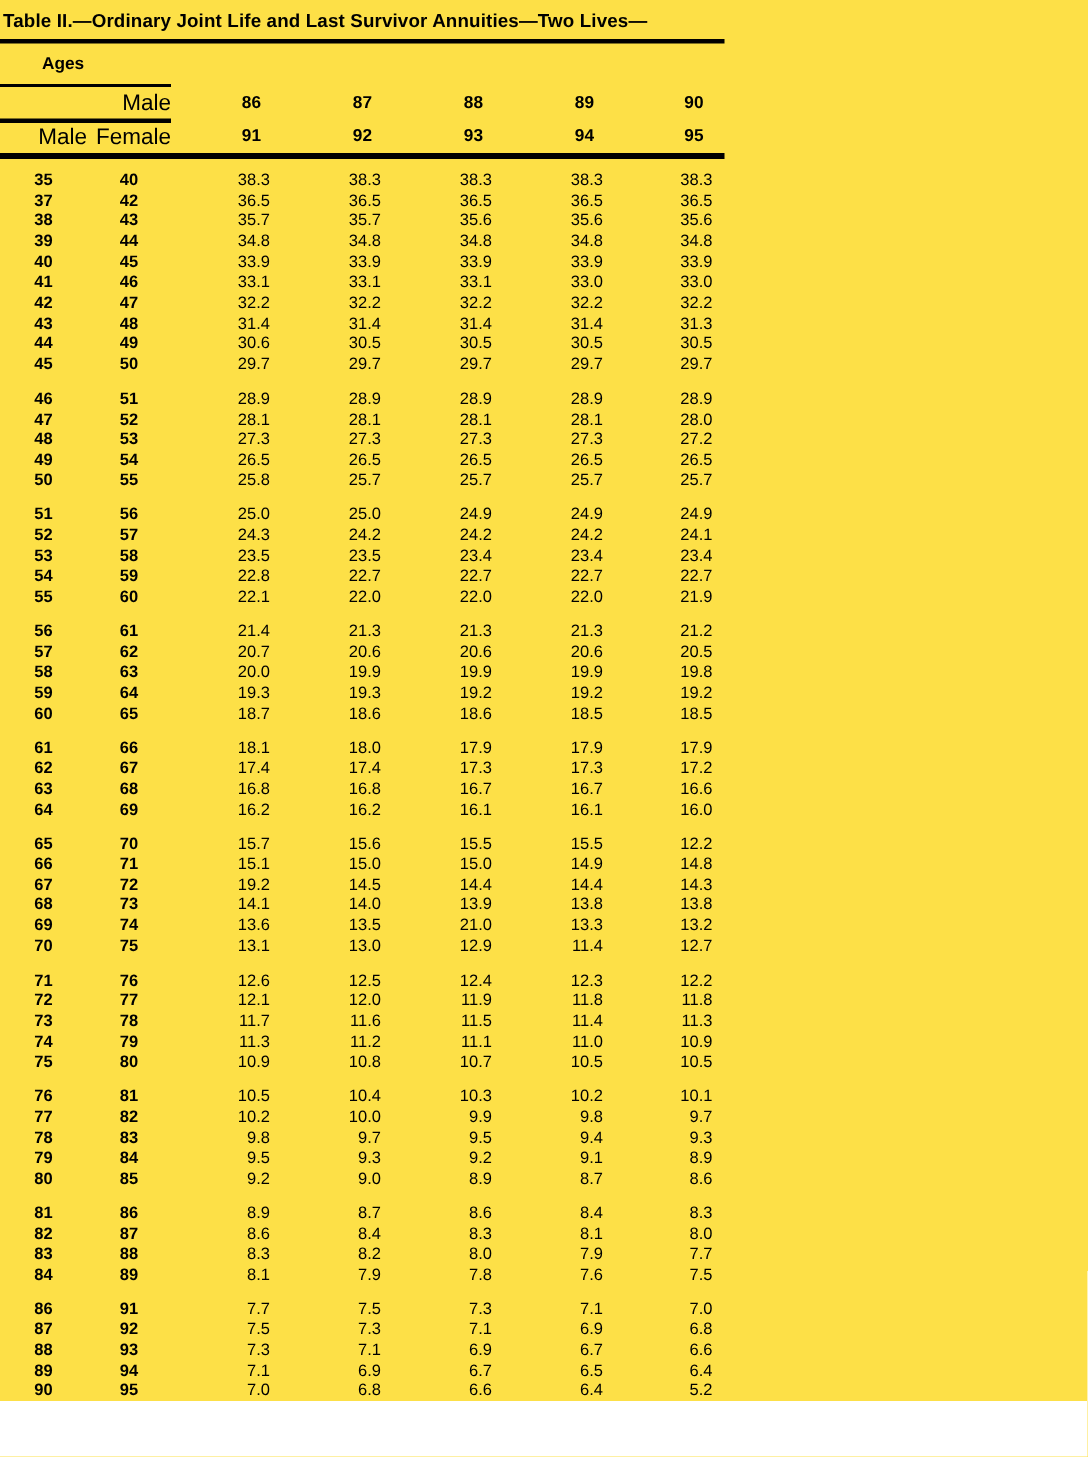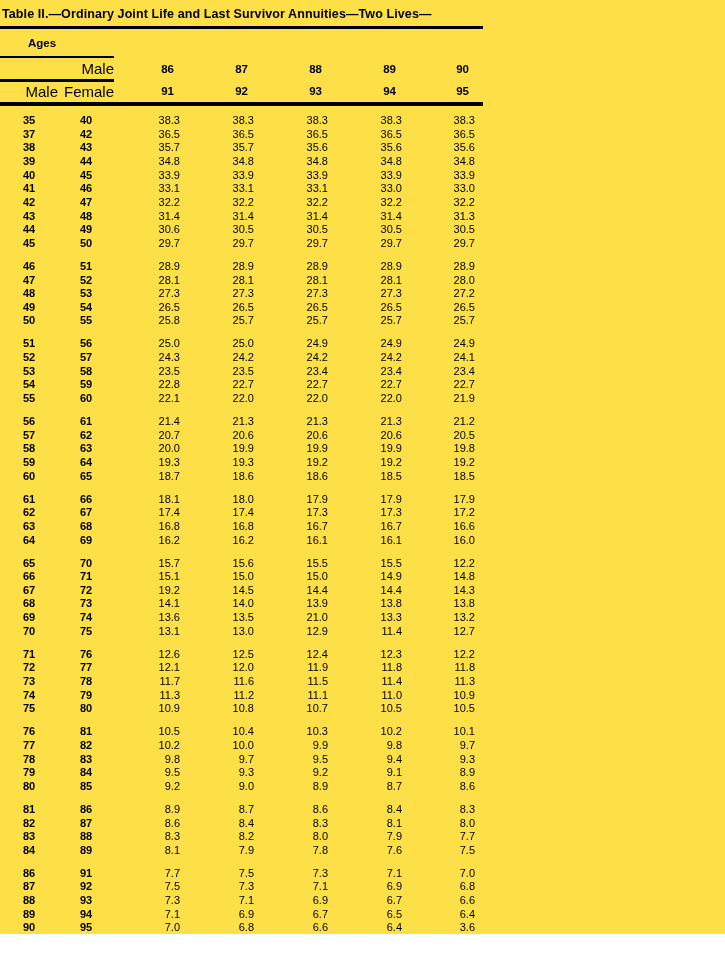--- a/index.html
+++ b/index.html
@@ -590,18 +590,18 @@
       <td>6.5</td>
       <td>6.4</td>
     </tr>
         <tr class="data">
       <th>90</th>
       <th>95</th>
       <td>7.0</td>
       <td>6.8</td>
       <td>6.6</td>
       <td>6.4</td>
-      <td>3.6</td>
+      <td>5.2</td>
     </tr>
       </tbody>
   </table>
 
 </div>
 
 </body></html>

